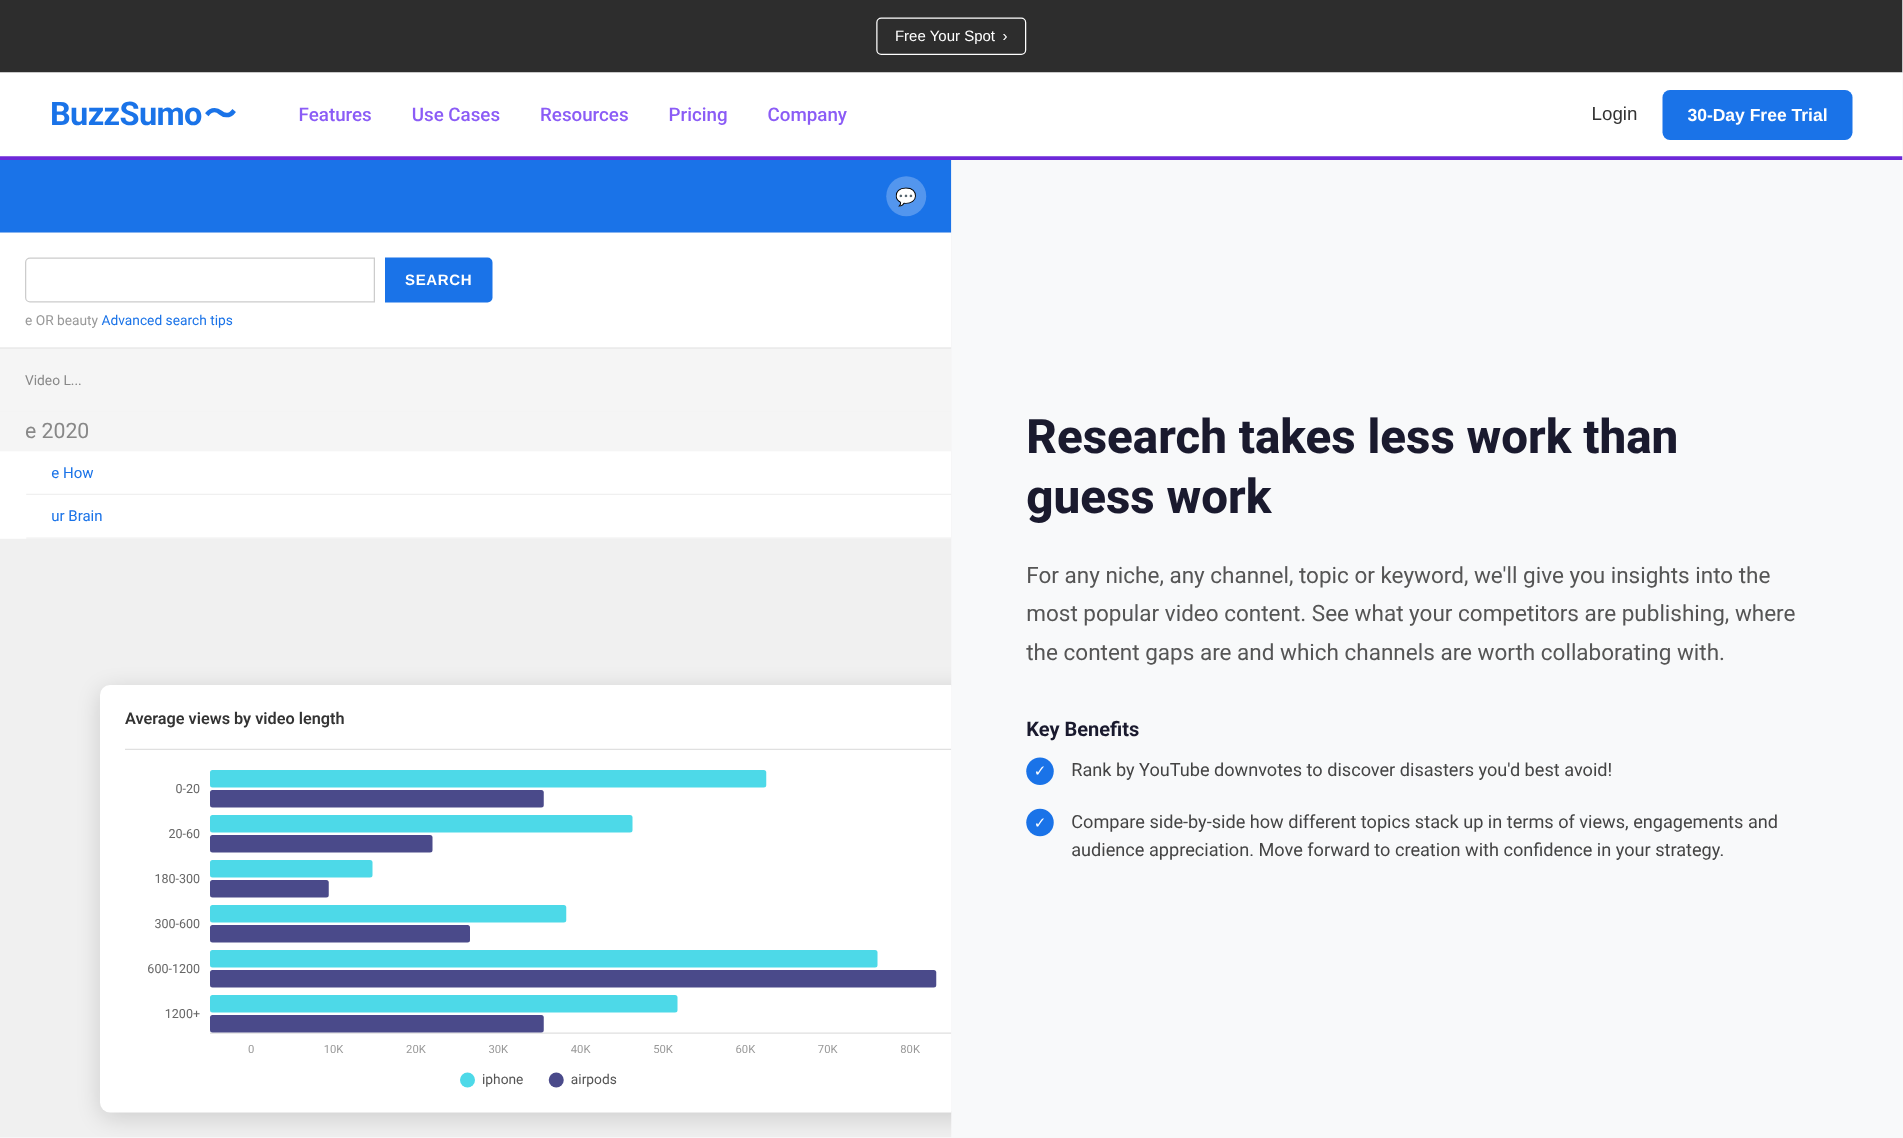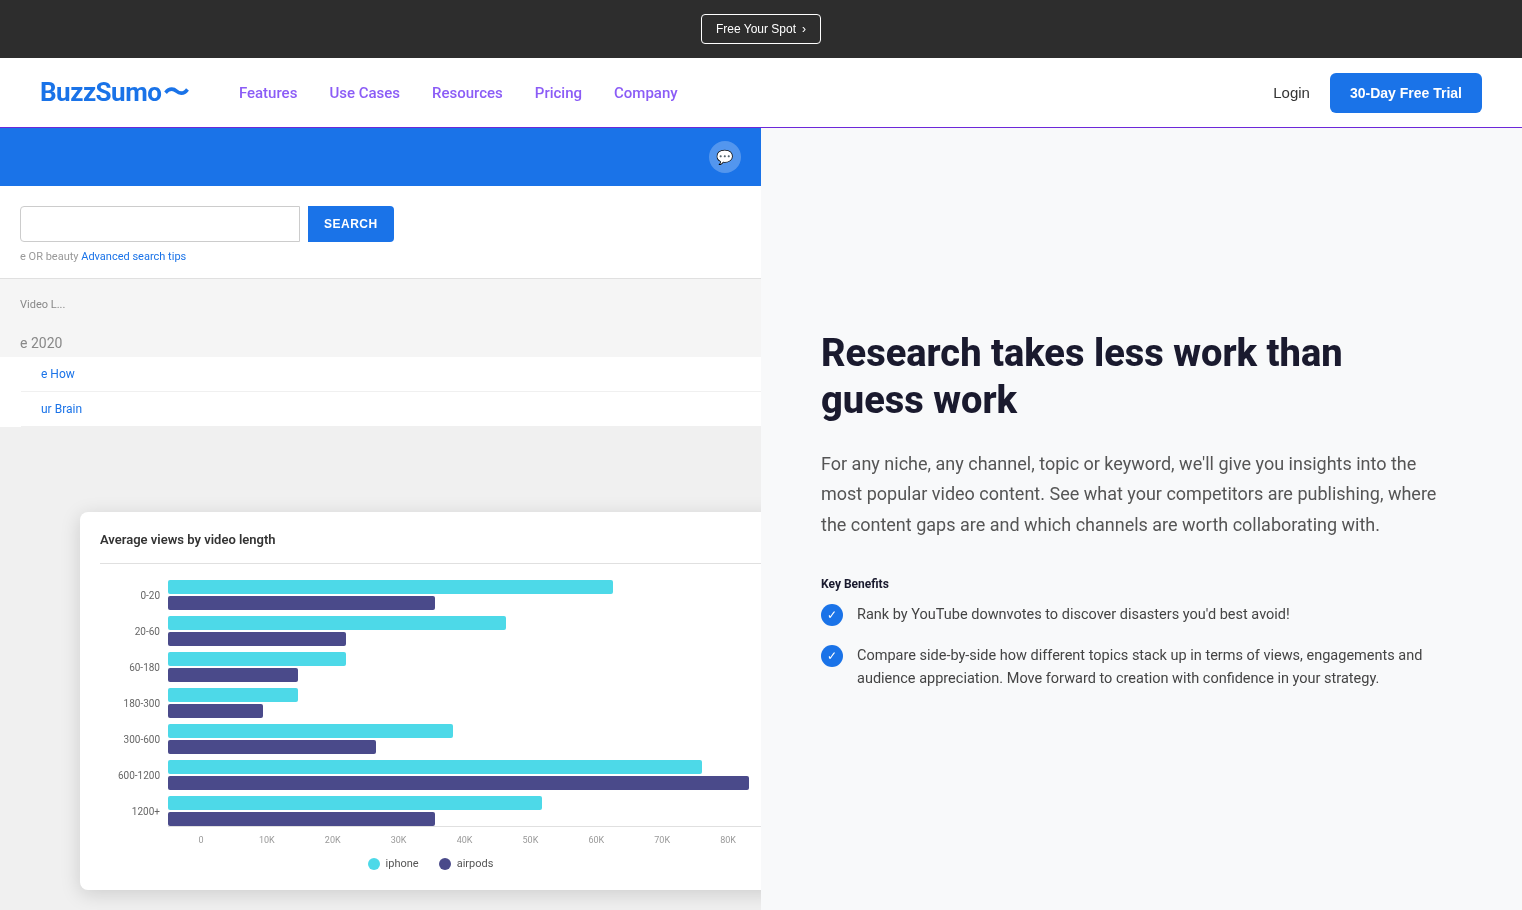--- a/index.html
+++ b/index.html
@@ -31,21 +31,21 @@
       cursor: pointer;
       white-space: nowrap;
       display: flex;
       align-items: center;
       gap: 6px;
     }
 
     
     .navbar {
       background: #fff;
-      border-bottom: 1px solid #6d28d9;
+      border-bottom: 3px solid #6d28d9;
       padding: 0 40px;
       height: 70px;
       display: flex;
       align-items: center;
       justify-content: space-between;
       position: sticky;
       top: 0;
       z-index: 100;
     }
     .navbar-left { display: flex; align-items: center; gap: 50px; }
@@ -185,21 +185,21 @@
       padding: 12px 20px;
       background: #f5f5f5;
       height: 50px;
       align-items: center;
     }
     .app-col-label { font-size: 11px; color: #888; margin-right: 30px; }
 
     
     .app-date-label {
       padding: 6px 20px;
-      font-size: 14px;
+      font-size: 17px;
       color: #888;
       background: #f5f5f5;
     }
 
     
     .app-table-rows {
       background: #fff;
       padding-left: 21px;
     }
     .app-table-row {
@@ -318,21 +318,21 @@
       line-height: 1.25;
       margin-bottom: 24px;
     }
     .section-description {
       font-size: 18px;
       color: #555;
       line-height: 1.7;
       margin-bottom: 36px;
     }
     .key-benefits-title {
-      font-size: 12px;
+      font-size: 16px;
       font-weight: 700;
       color: #1a1a2e;
       margin-bottom: 12px;
     }
     .benefit-item {
       display: flex;
       align-items: flex-start;
       gap: 14px;
       margin-bottom: 18px;
     }
@@ -433,27 +433,20 @@
           </div>
 
           <div class="bar-row">
             <span class="bar-label">20-60</span>
             <div class="bars-container">
               <div class="bar bar-cyan" style="width: 57%;"></div>
               <div class="bar bar-purple" style="width: 30%;"></div>
             </div>
           </div>
 
-          <div class="bar-row">
-            <span class="bar-label">60-180</span>
-            <div class="bars-container">
-              <div class="bar bar-cyan" style="width: 30%;"></div>
-              <div class="bar bar-purple" style="width: 22%;"></div>
-            </div>
-          </div>
 
           <div class="bar-row">
             <span class="bar-label">180-300</span>
             <div class="bars-container">
               <div class="bar bar-cyan" style="width: 22%;"></div>
               <div class="bar bar-purple" style="width: 16%;"></div>
             </div>
           </div>
 
           <div class="bar-row">

